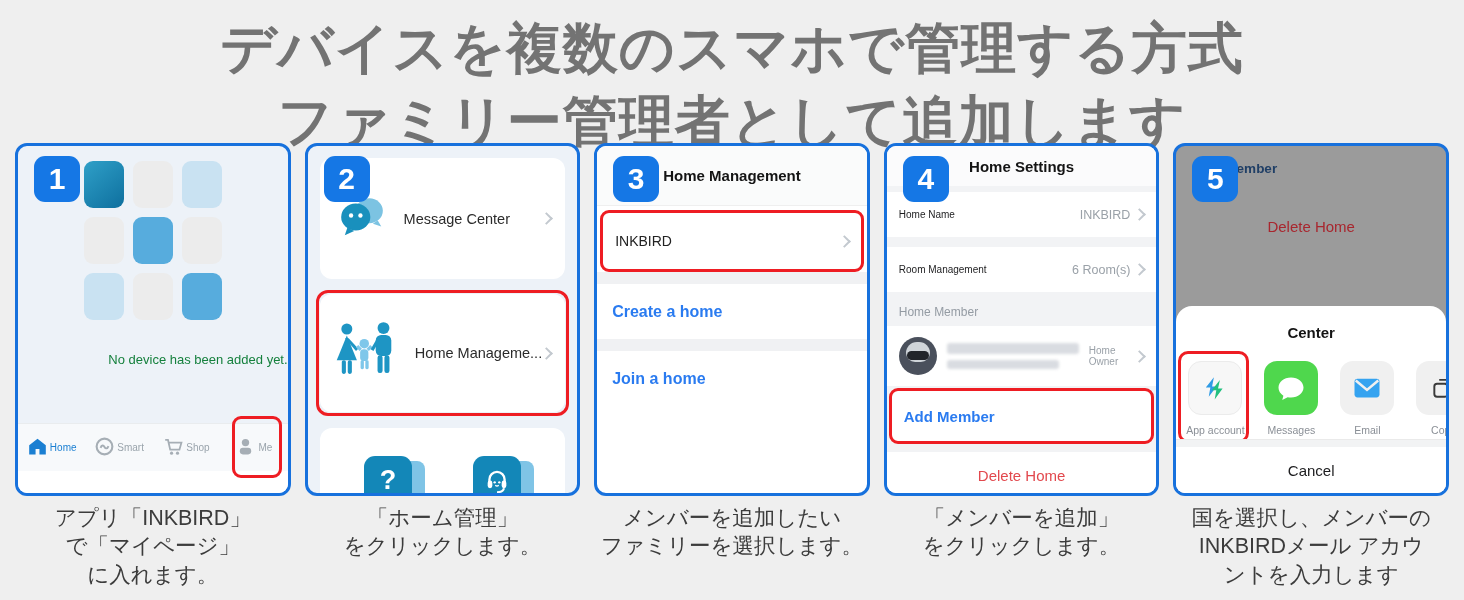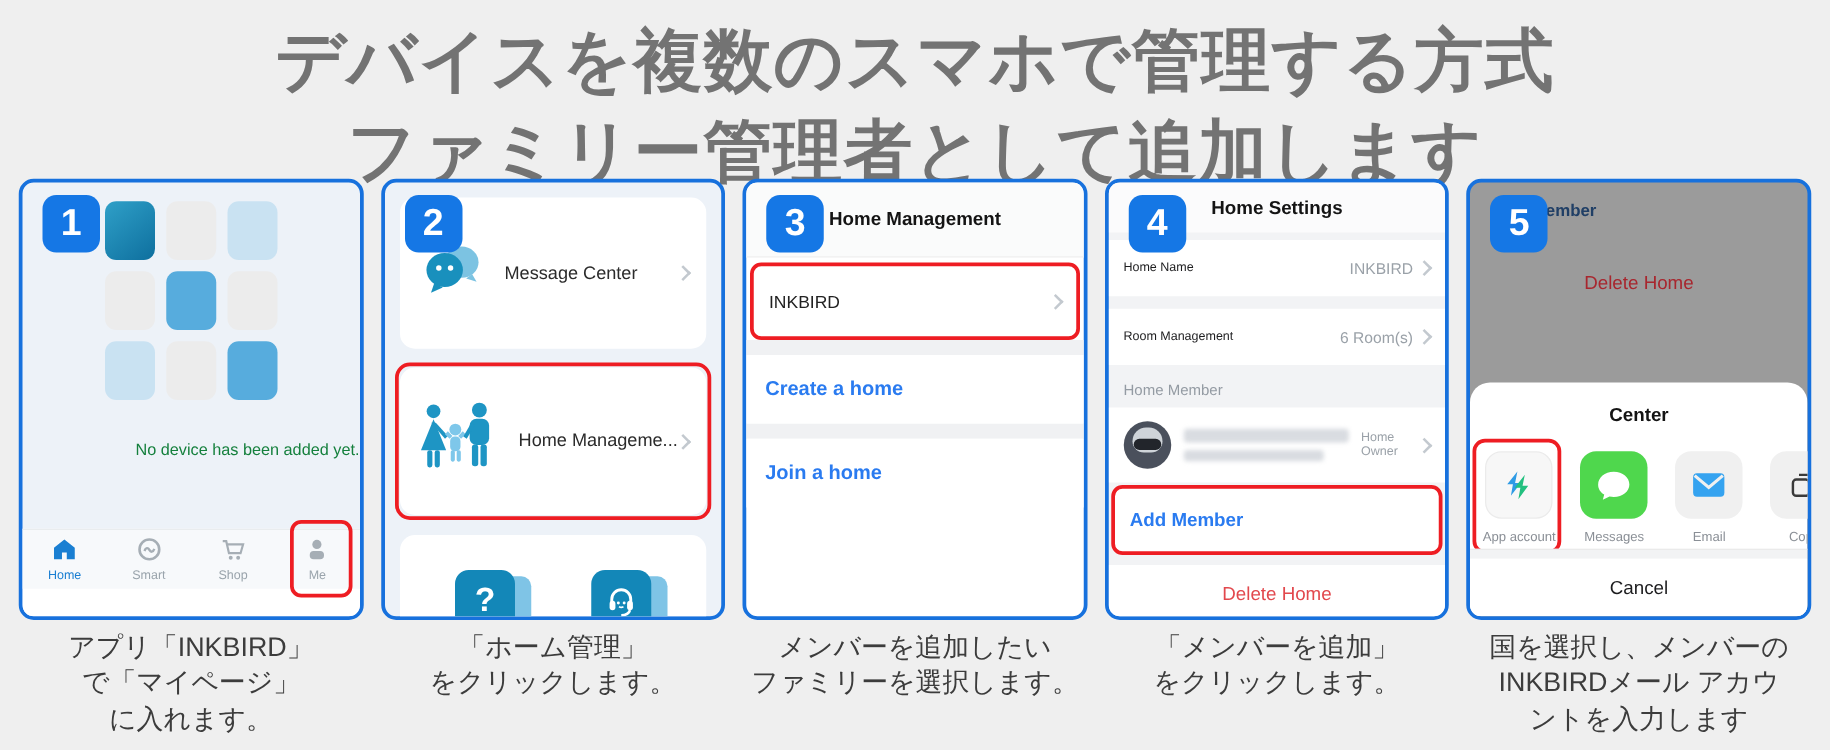--- a/index.html
+++ b/index.html
@@ -33,21 +33,21 @@
   .grid { display:grid; grid-template-columns:repeat(3,40px); gap:9px; justify-content:center;
           margin-top:15px; }
   .sq { height:47px; border-radius:9px; }
   .sq-dark  { background:linear-gradient(140deg,#2fa0c8,#0e6f9e); }
   .sq-gray  { background:#ececec; }
   .sq-light { background:#c9e2f2; }
   .sq-mid   { background:#57acdd; }
   .empty-text { margin-top:32px; text-align:right; color:#15803d; font-size:13px; }
   .navwrap { position:absolute; left:0; right:0; bottom:0; height:70px; background:#fff; }
   .navbar { height:48px; background:#f7f9fb; border-top:1px solid #e9ecee; display:flex; }
-  .nav-item { flex:1; display:flex; flex-direction:column; align-items:center; justify-content:center;
+  .nav-item { flex:1; display:flex; flex-direction:row; align-items:center; justify-content:center;
               gap:2px; font-size:10px; color:#9aa4ac; }
   .nav-item.active { color:#1a7fd2; }
   .me-box { position:absolute; right:6px; top:-7px; width:50px; height:62px; z-index:4;
             border:3px solid #ee1d23; border-radius:9px; }
 
   
   .p2 { background:#edf2f8; }
   .card { background:#fff; border-radius:12px; margin:12px 12px 0; display:flex;
           align-items:center; padding:0 14px; position:relative; }
   .card-label { font-size:14.5px; color:#2b2b2b; flex:1; margin-left:14px; }

